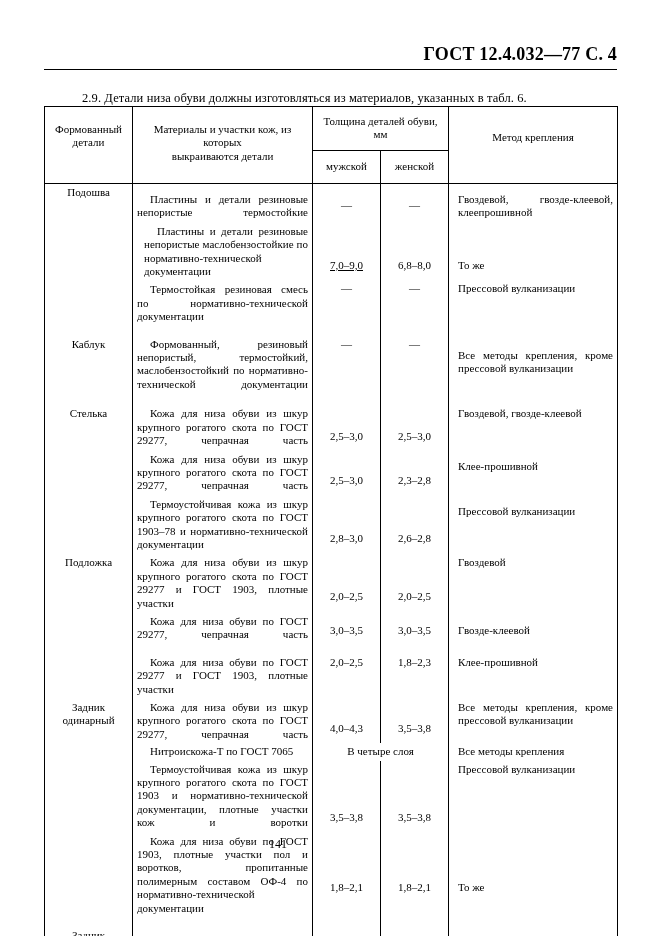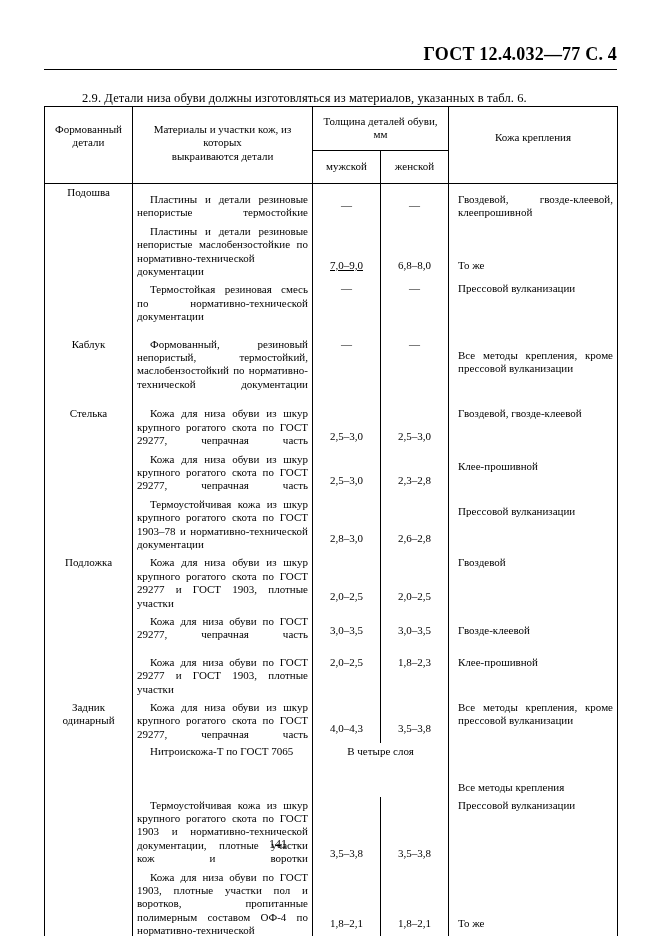--- a/index.html
+++ b/index.html
@@ -125,21 +125,21 @@
         <td rowspan="2" style="border-bottom:0.9px solid #000;">
           <div class="blk ctr" style="padding-top:16px;height:58px;">
             <span>Материалы и участки кож, из которых</span><br>
             <span>выкраиваются детали</span>
           </div>
         </td>
         <td colspan="2" style="border-bottom:0.9px solid #000;">
           <div class="blk ctr" style="padding:8px 3px 7px;">Толщина деталей обуви, мм</div>
         </td>
         <td rowspan="2" style="border-bottom:0.9px solid #000;">
-          <div class="blk ctr" style="padding-top:24px;height:50px;">Кожа крепления</div>
+          <div class="blk ctr" style="padding-top:24px;height:50px;">Метод крепления</div>
         </td>
       </tr>
       <tr>
         <td>
           <div class="blk ctr" style="padding:9px 3px;">мужской</div>
         </td>
         <td>
           <div class="blk ctr" style="padding:9px 3px;">женской</div>
         </td>
       </tr>
@@ -160,21 +160,21 @@
         <td>
             <div class="blk just-last-left" style="padding-top:9px;padding-left:9px;">Гвоздевой, гвозде-клеевой, клеепрошивной</div>
           </td>
       </tr>
 
       <tr>
         <td>
             <div class="blk nm"></div>
           </td>
         <td>
-            <div class="blk just ind" style="padding-top:3px;">Пластины и детали резиновые непористые маслобензостойкие по нормативно-технической документации</div>
+            <div class="blk just ind" style="padding-top:3px;margin-left:7px;">Пластины и детали резиновые непористые маслобензостойкие по нормативно-технической документации</div>
           </td>
         <td>
             <div class="blk ctr" style="padding-top:37px;text-decoration:underline;">7,0–9,0</div>
           </td>
         <td>
             <div class="blk ctr" style="padding-top:37px;">6,8–8,0</div>
           </td>
         <td>
             <div class="blk" style="padding-top:37px;padding-left:9px;">То же</div>
           </td>
@@ -347,21 +347,21 @@
         <td>
             <div class="blk nm"></div>
           </td>
         <td>
             <div class="blk ind" style="padding-top:2px;">Нитроискожа-Т по ГОСТ 7065</div>
           </td>
         <td colspan="2">
             <div class="blk ctr" style="padding-top:2px;">В четыре слоя</div>
           </td>
         <td>
-            <div class="blk" style="padding-top:2px;padding-left:9px;margin-top:36px;">Все методы крепления</div>
+            <div class="blk" style="padding-top:2px;padding-left:9px;">Все методы крепления</div>
           </td>
       </tr>
 
       <tr>
         <td>
             <div class="blk nm"></div>
           </td>
         <td>
             <div class="blk just ind" style="padding-top:2px;">Термоустойчивая кожа из шкур крупного рогатого скота по ГОСТ 1903 и нормативно-технической документации, плотные участки кож и воротки</div>
           </td>

